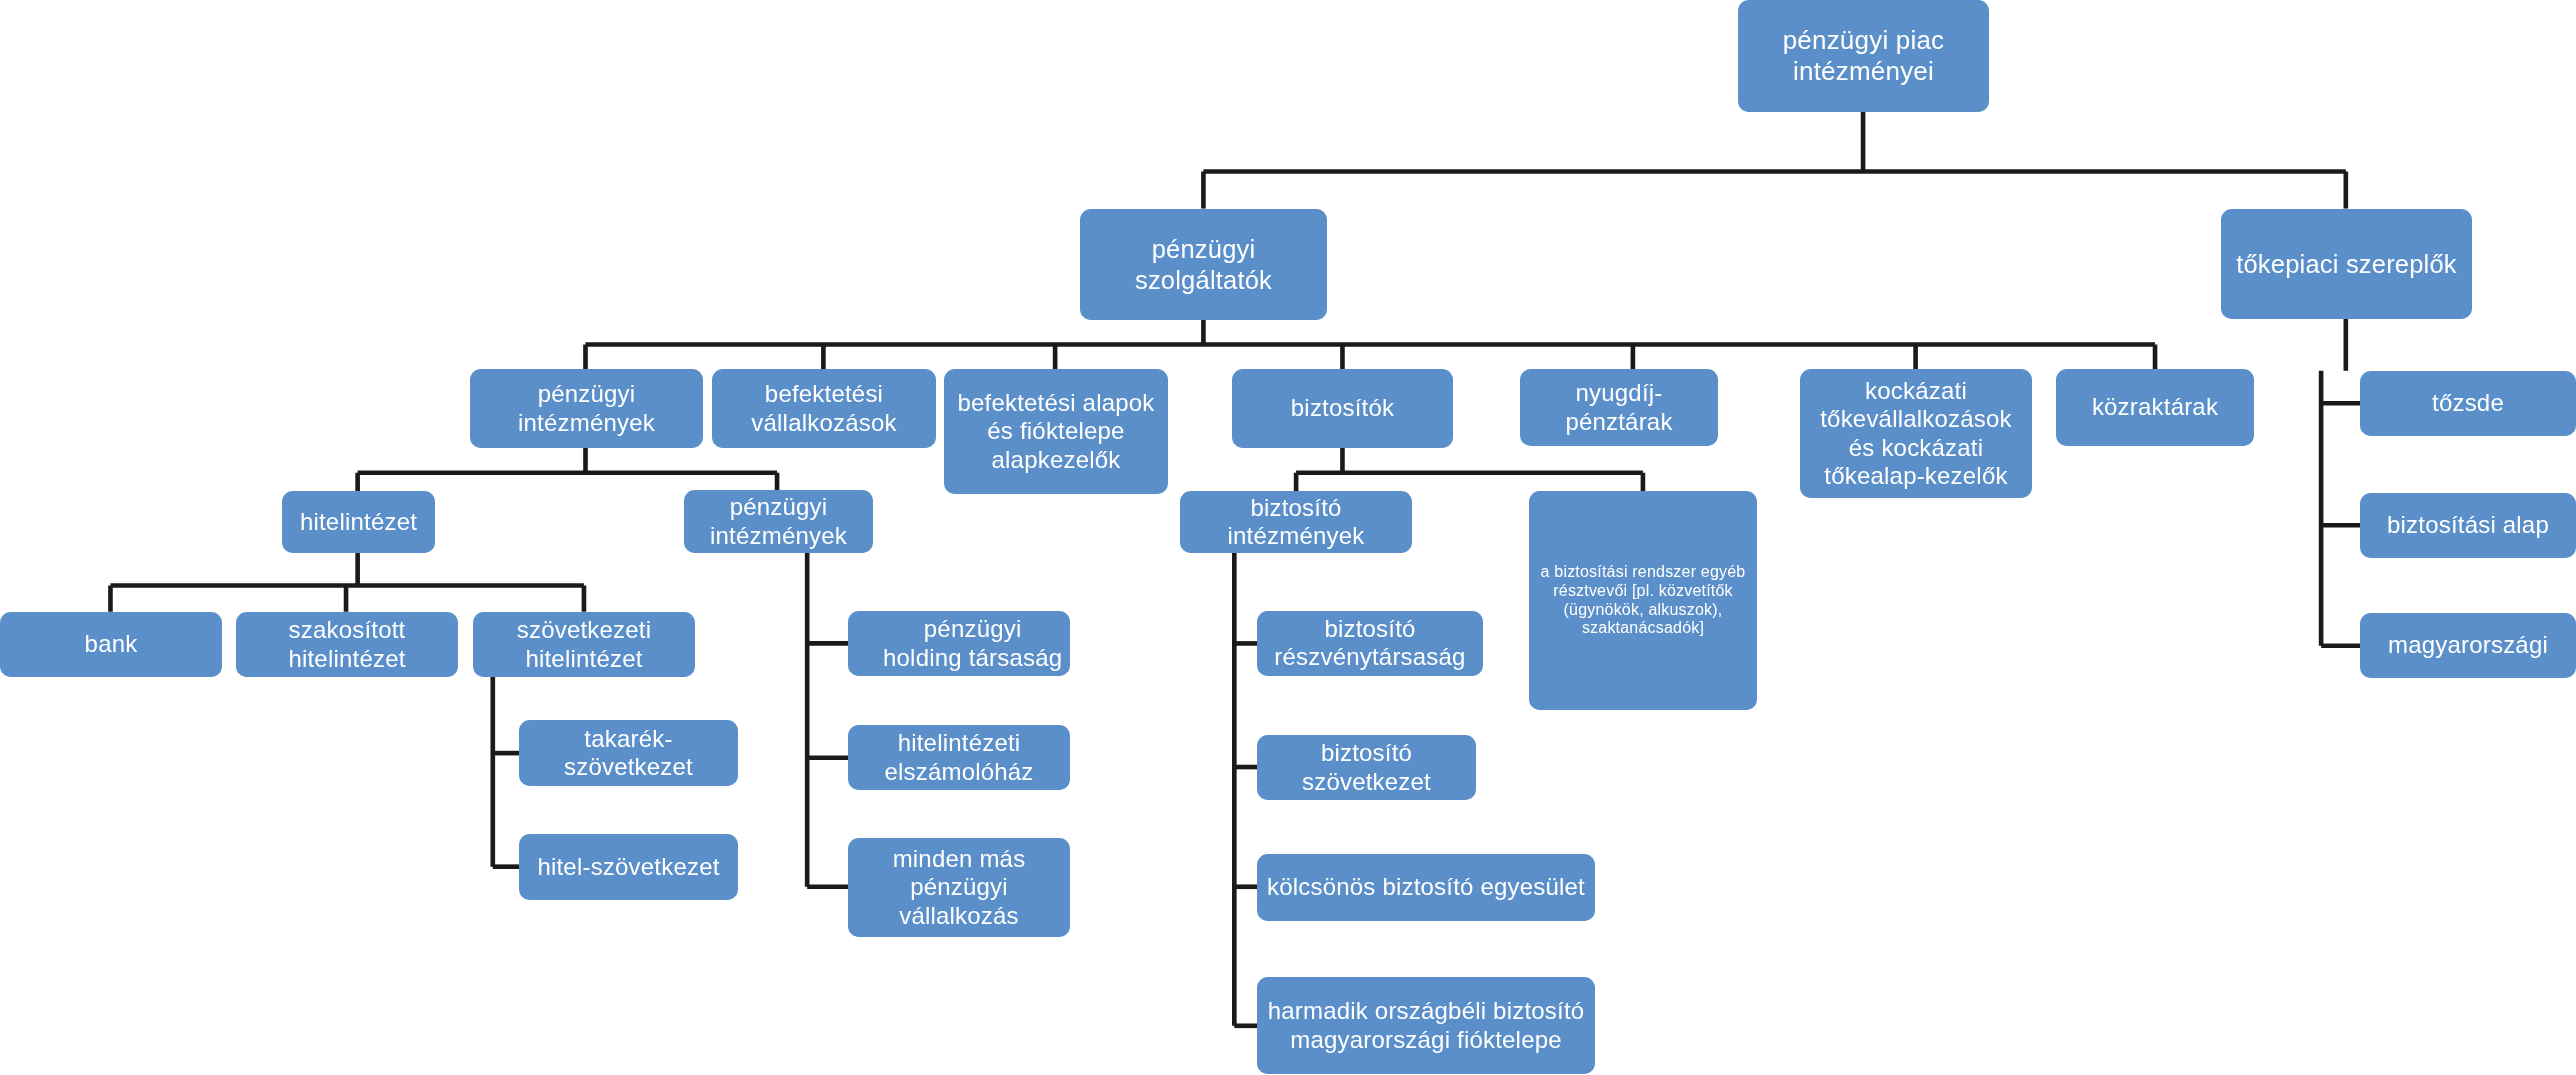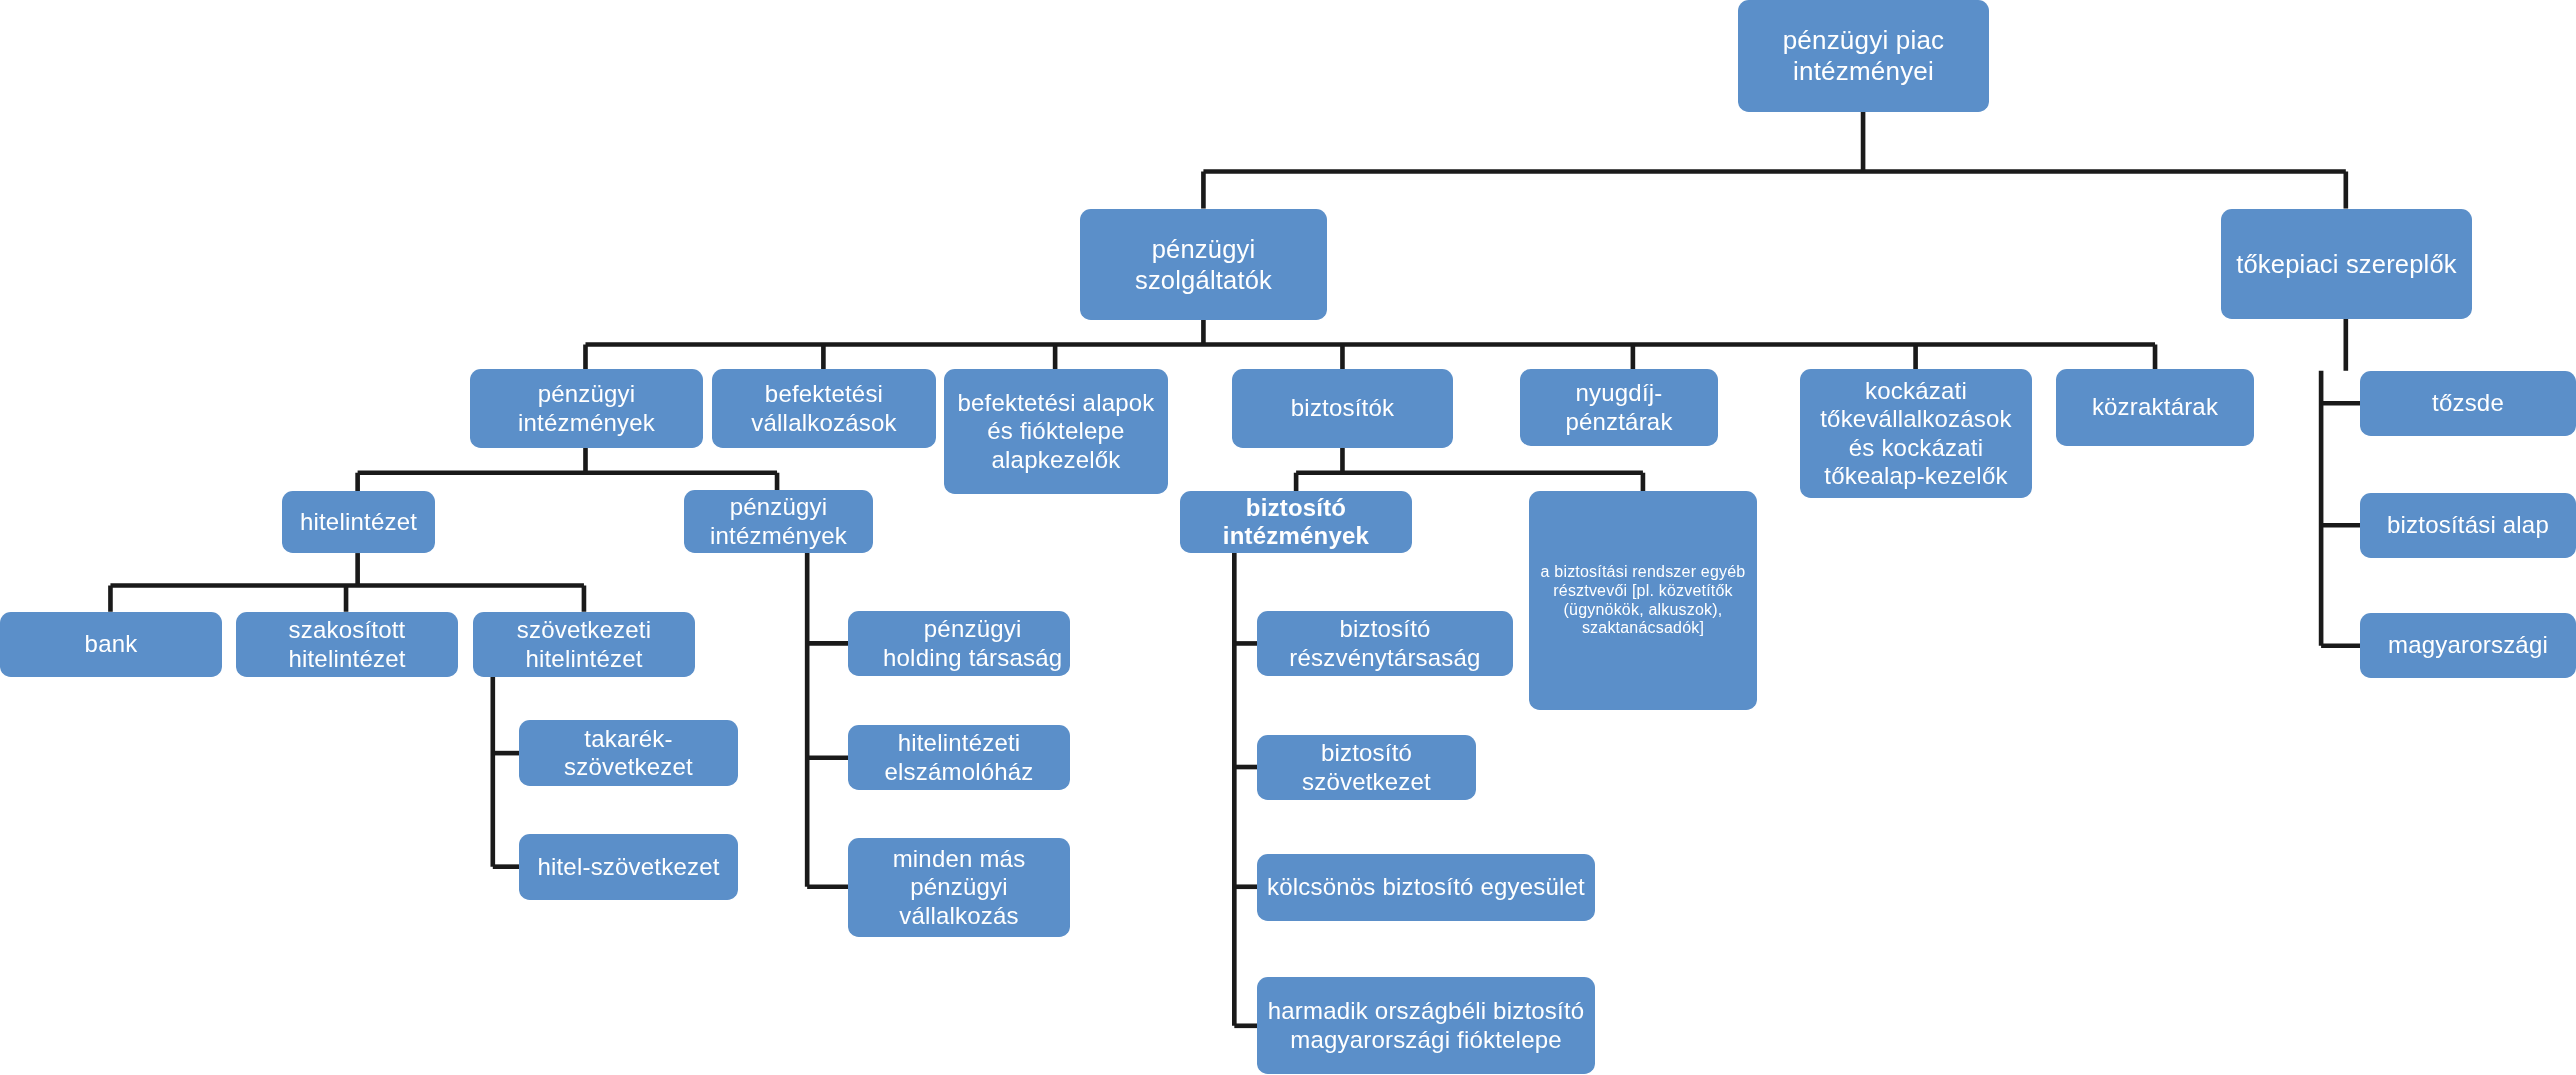--- a/index.html
+++ b/index.html
@@ -196,29 +196,29 @@
   </div>
 
   <div class="node s-l5" style="left:848px; top:725px; width:222px; height:65px;">
     <span>hitelintézeti elszámolóház</span>
   </div>
 
   <div class="node s-l5" style="left:848px; top:838px; width:222px; height:99px;">
     <span>minden más pénzügyi vállalkozás</span>
   </div>
 
-  <div class="node s-l4" style="left:1180px; top:491px; width:232px; height:62px;font-weight:bold;">
+  <div class="node s-l4" style="left:1180px; top:491px; width:232px; height:62px;">
     <span>biztosító intézmények</span>
   </div>
 
   <div class="node s-small" style="left:1529px; top:491px; width:228px; height:219px;">
     <span>a biztosítási rendszer egyéb résztvevői [pl. közvetítők (ügynökök, alkuszok), szaktanácsadók]</span>
   </div>
 
-  <div class="node s-l5" style="left:1257px; top:611px; width:256px; height:65px;">
+  <div class="node s-l5" style="left:1257px; top:611px; width:226px; height:65px;align-items:flex-end;">
     <span>biztosító részvénytársaság</span>
   </div>
 
   <div class="node s-l5" style="left:1257px; top:735px; width:219px; height:65px;">
     <span>biztosító szövetkezet</span>
   </div>
 
   <div class="node s-l5" style="left:1257px; top:854px; width:338px; height:67px;">
     <span>kölcsönös biztosító egyesület</span>
   </div>

